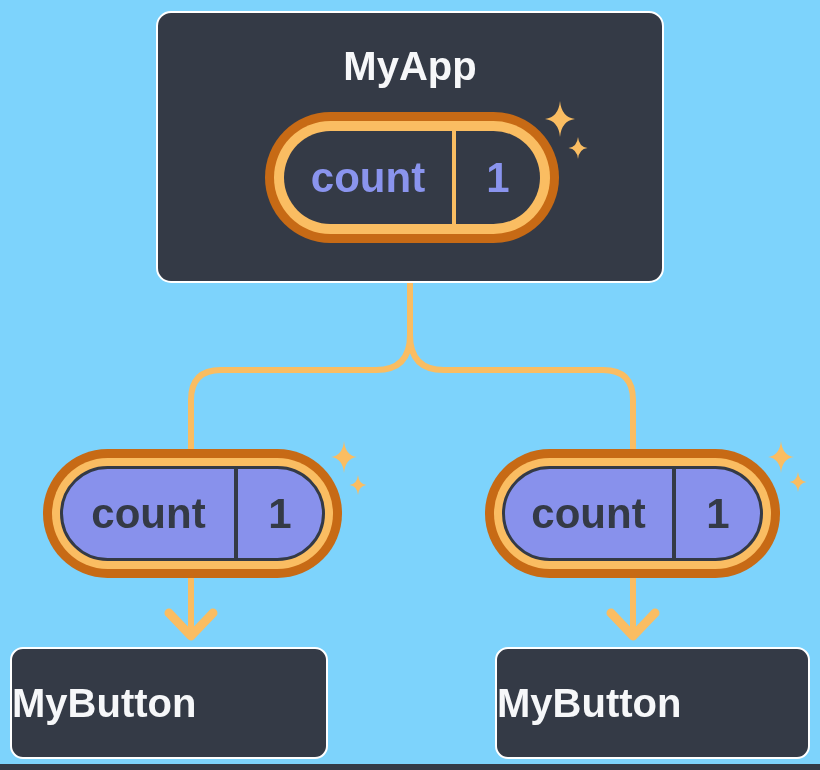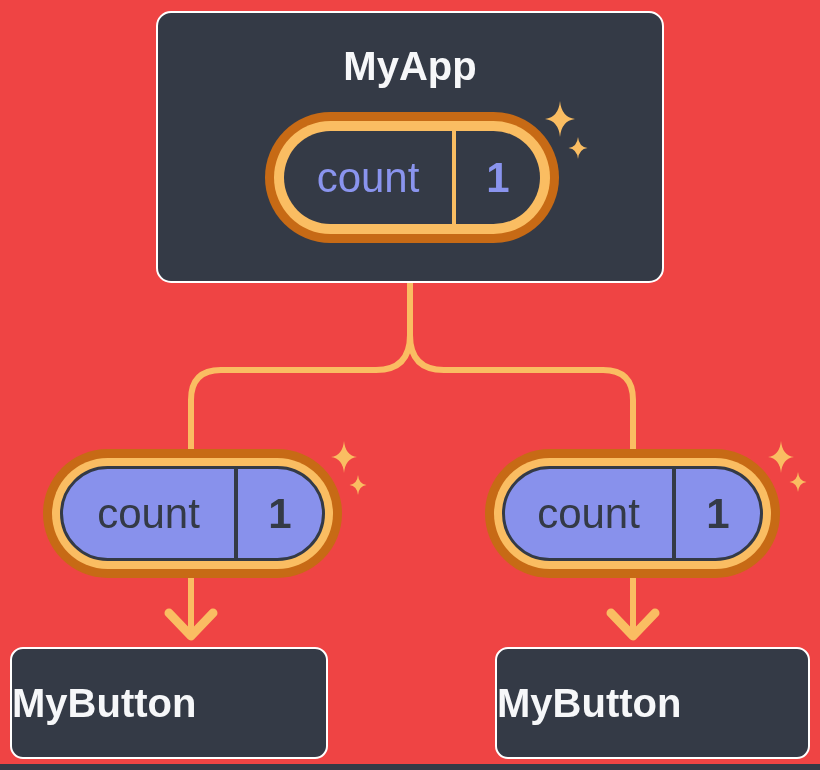--- a/index.html
+++ b/index.html
@@ -1,20 +1,20 @@
 <!DOCTYPE html>
 <html><head>
 <meta charset="utf-8">
 <style>
   html, body { margin: 0; padding: 0; }
   .canvas {
     position: relative;
     width: 820px;
     height: 770px;
-    background: #ef4444;
+    background: #7dd3fc;
     overflow: hidden;
     font-family: "Liberation Sans", sans-serif;
   }
   .layer {
     position: absolute;
     left: 0; top: 0;
     width: 820px; height: 770px;
     pointer-events: none;
   }
   .layer.under { z-index: 1; }
@@ -95,21 +95,21 @@
   }
   .pill-child .cell { color: #343A46; }
   .pill-child .divider { background: #343A46; }
 
   .cell {
     display: flex;
     align-items: center;
     justify-content: center;
     font-size: 42px;
   }
-  .cell.key { flex: 1; font-weight: 400; }
+  .cell.key { flex: 1; font-weight: 700; }
   .cell.val { width: 84px; font-weight: 700; }
   .divider { width: 4px; }
 
   .bottom-strip {
     position: absolute;
     left: 0; bottom: 0;
     width: 820px; height: 6px;
     background: #343A46;
     z-index: 4;
   }

